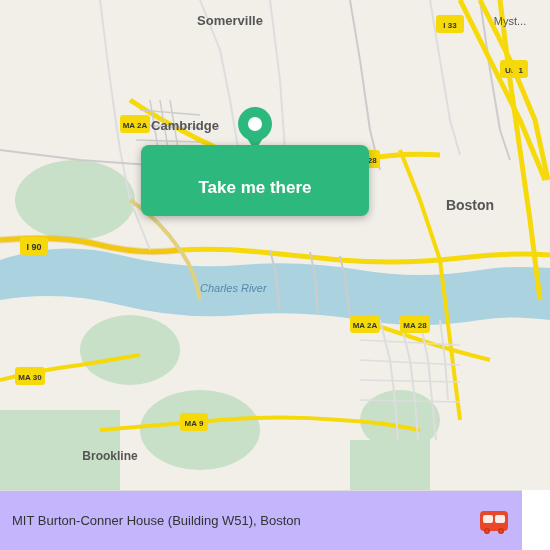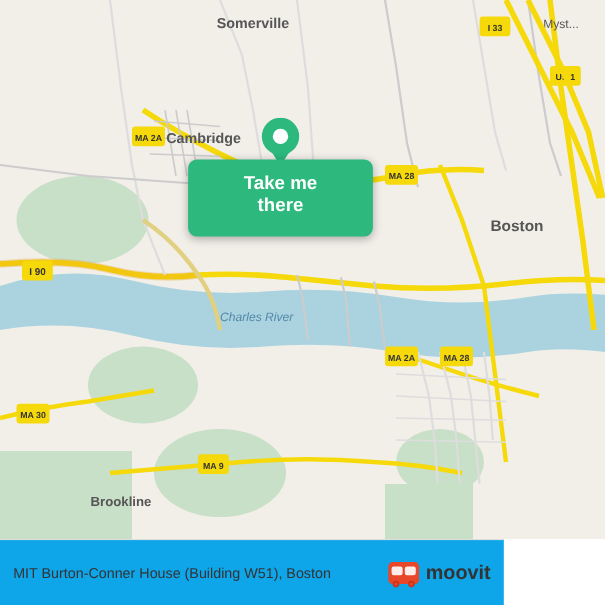--- a/index.html
+++ b/index.html
@@ -36,42 +36,42 @@
       display: flex;
       flex-direction: column;
       align-items: center;
     }
 
     #take-me-there-btn {
       background-color: #2db87e;
       color: white;
       border: none;
       border-radius: 8px;
-      padding: 12px 30px 18px 30px;
+      padding: 33px 30px 18px 30px;
       font-size: 17px;
       font-weight: bold;
       cursor: pointer;
-      width: 168px;
+      width: 228px;
       text-align: center;
       position: relative;
       box-shadow: 0 2px 8px rgba(0,0,0,0.3);
     }
 
     #pin-icon {
       position: absolute;
       top: -38px;
       left: 50%;
       transform: translateX(-50%);
     }
 
     
     #info-bar {
-      width: 458px;
+      width: 522px;
       height: 60px;
-      background: #0ea5e9;
+      background: #c4b5fd;
       display: flex;
       align-items: center;
       justify-content: flex-end;
       padding: 0 12px;
       border-top: 1px solid #ddd;
     }
 
     #location-text {
       font-size: 13px;
       color: #333;
@@ -224,15 +224,14 @@
 
     <svg width="32" height="32" viewBox="0 0 32 32" xmlns="http://www.w3.org/2000/svg">
       <rect x="2" y="6" width="28" height="20" rx="4" fill="#e8472a"></rect>
       <rect x="5" y="10" width="10" height="8" rx="2" fill="white" opacity="0.9"></rect>
       <rect x="17" y="10" width="10" height="8" rx="2" fill="white" opacity="0.9"></rect>
       <circle cx="9" cy="26" r="3" fill="#cc3318"></circle>
       <circle cx="23" cy="26" r="3" fill="#cc3318"></circle>
       <circle cx="9" cy="26" r="1.5" fill="#e8472a"></circle>
       <circle cx="23" cy="26" r="1.5" fill="#e8472a"></circle>
     </svg>
-    <span id="moovit-logo-text">moovit</span>
   </div>
 </div>
 
 </body></html>

